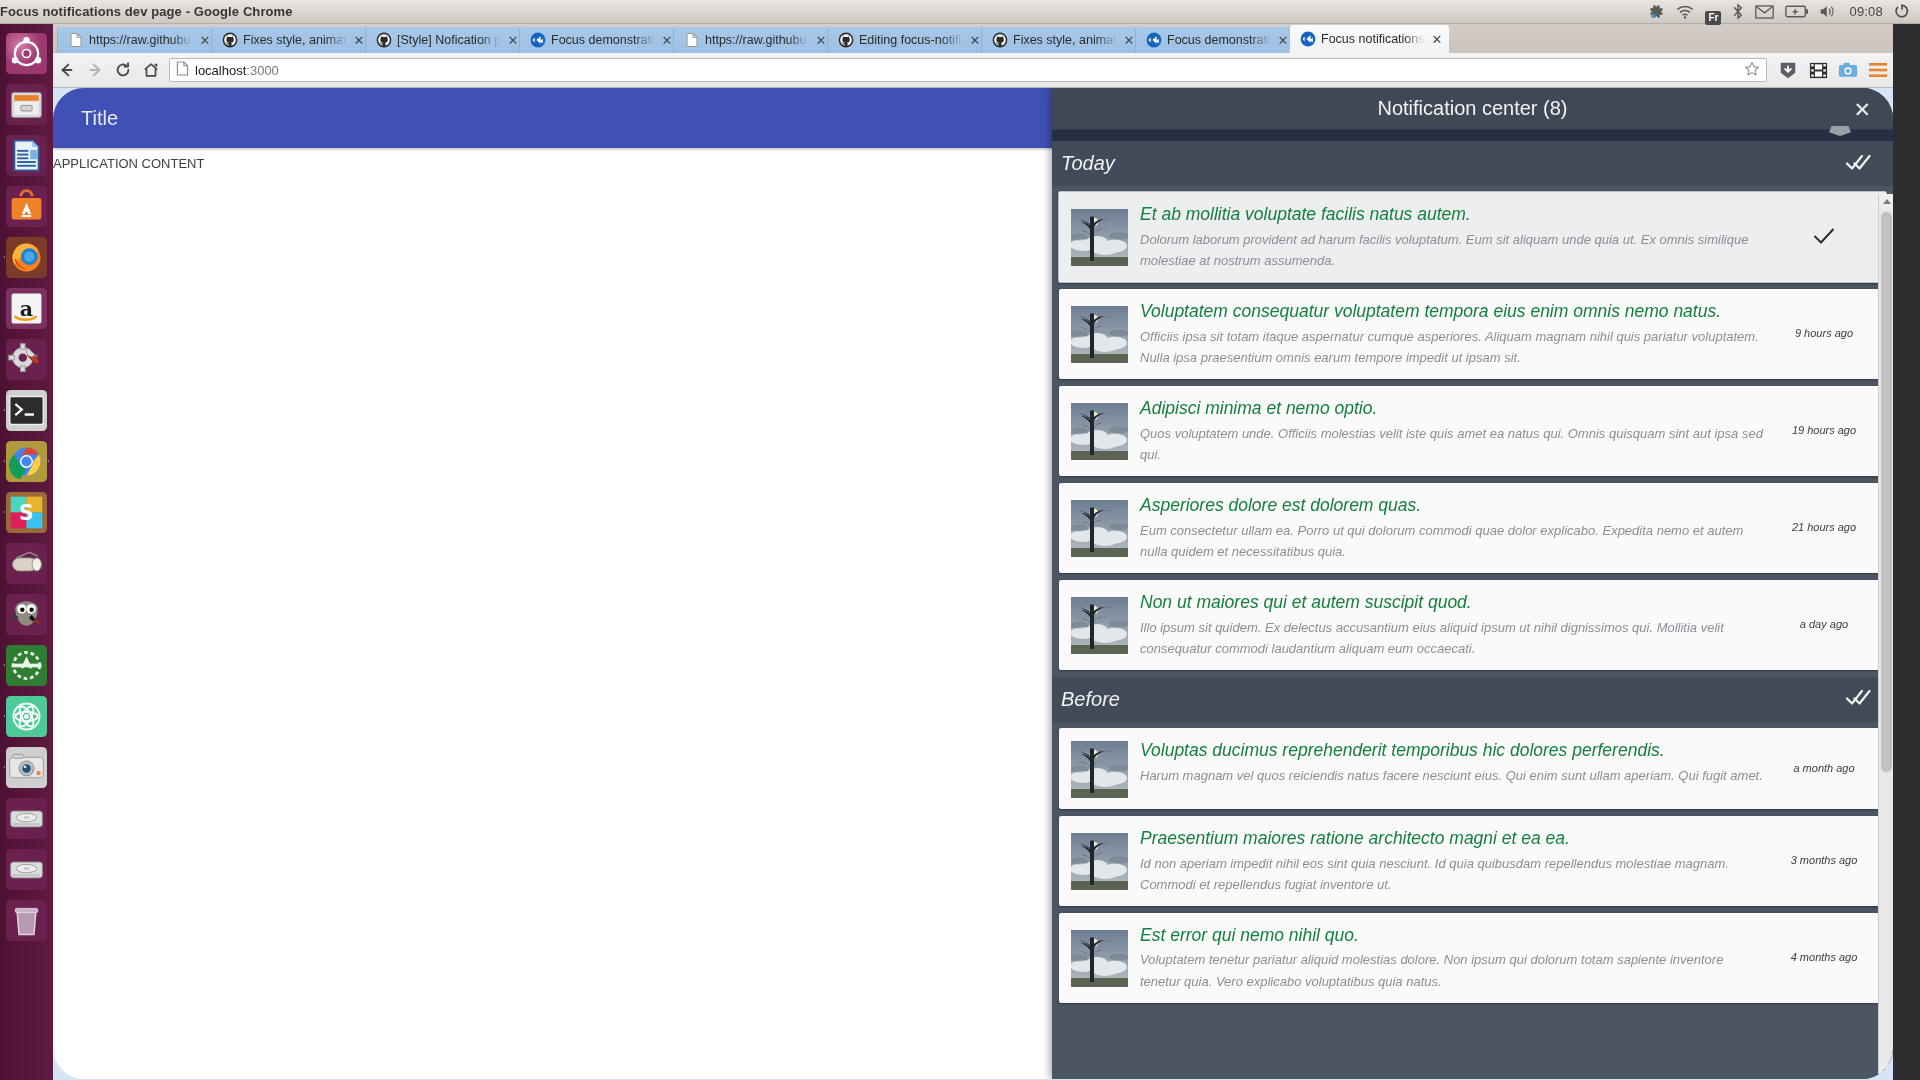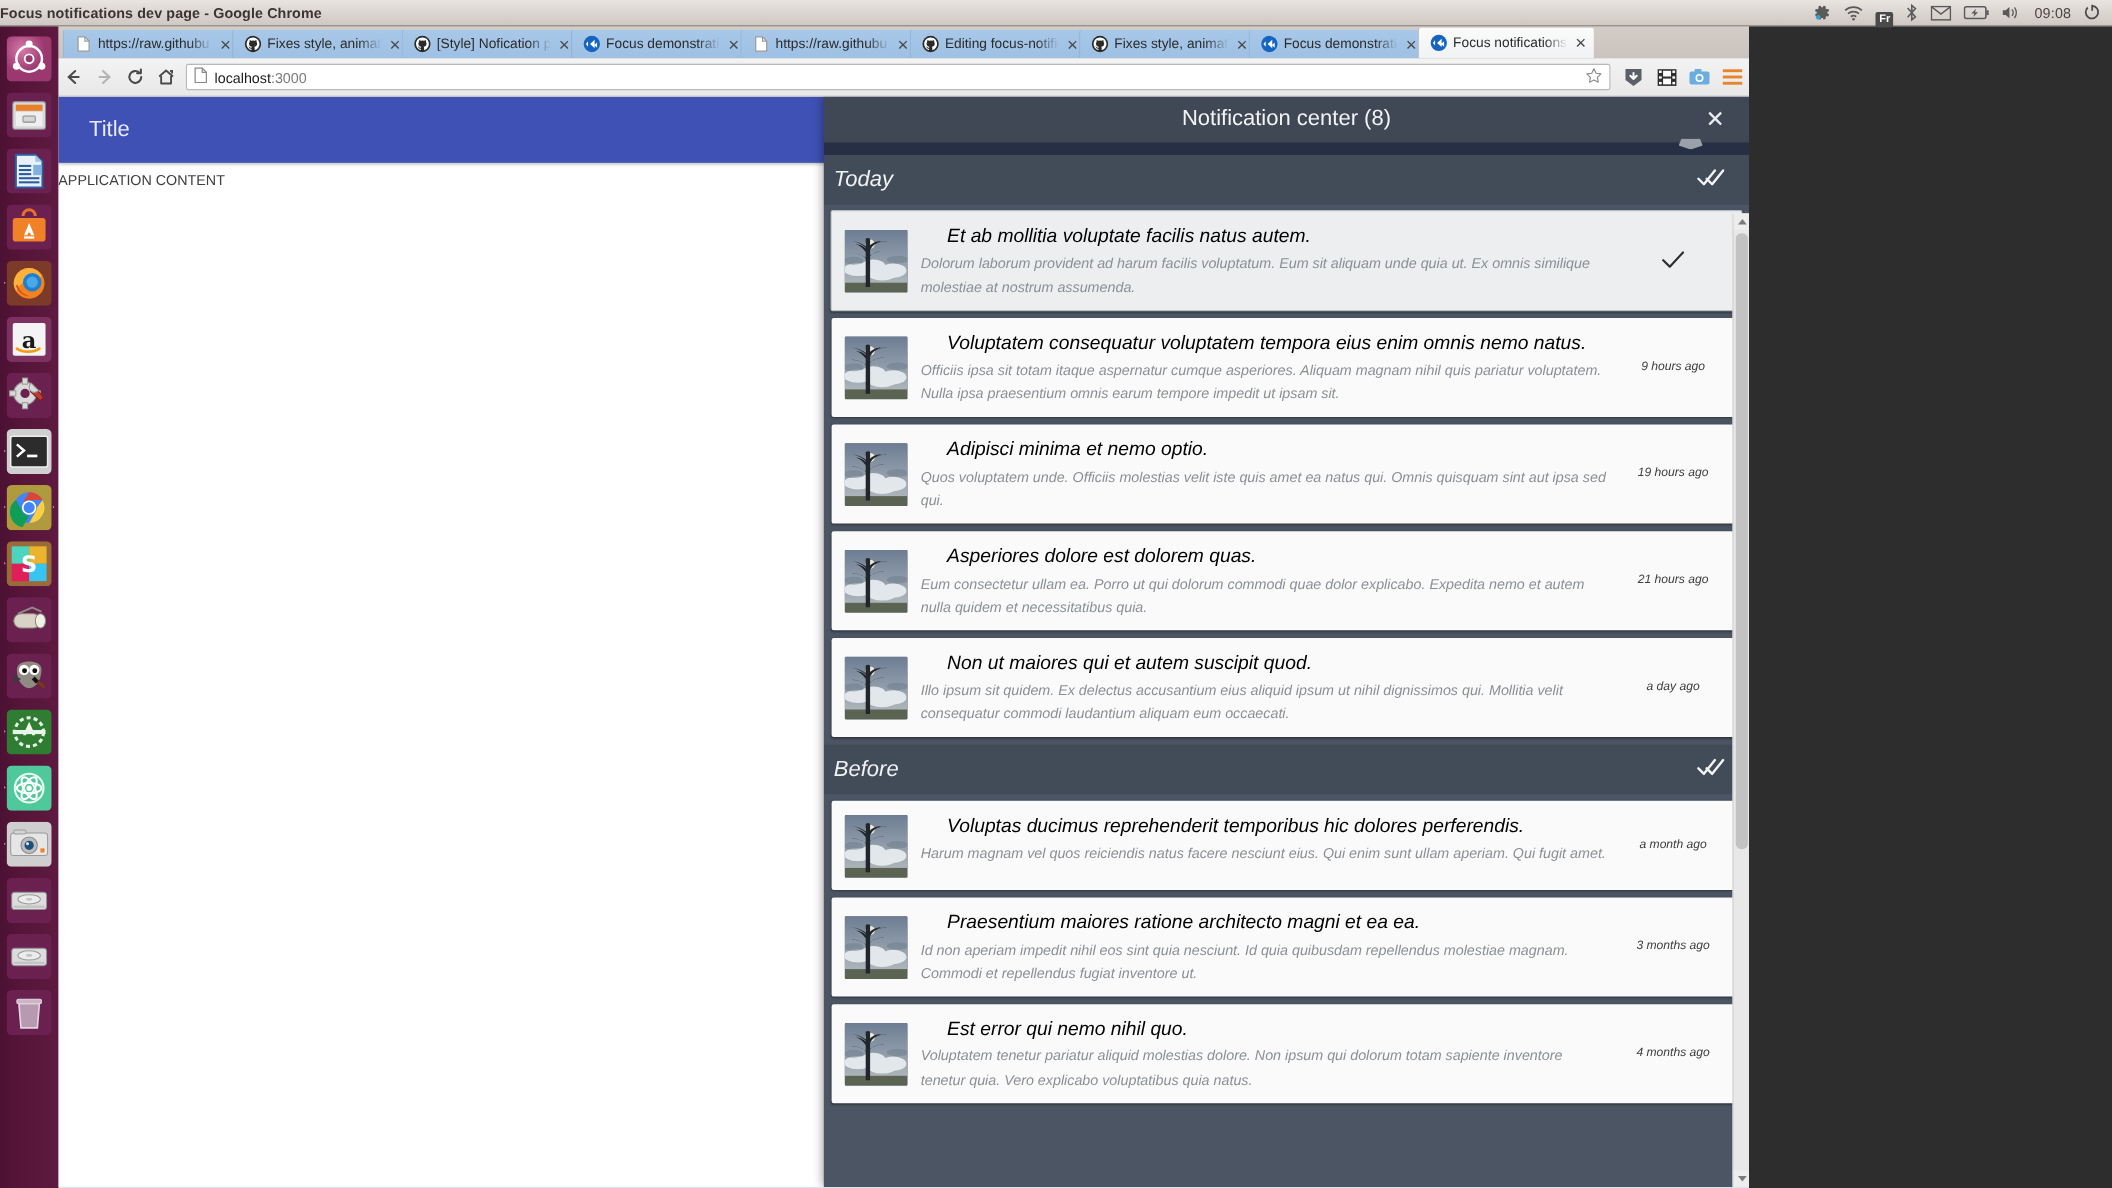--- a/index.html
+++ b/index.html
@@ -57,21 +57,21 @@
     position: absolute; right: -4px; top: 17px;
     width: 0; height: 0;
     border-top: 5px solid transparent; border-bottom: 5px solid transparent;
     border-right: 5px solid #e8dfe6;
   }
   .ico-svg { width: 41px; height: 41px; display: block; }
 
   
   .chrome-win {
     position: absolute; top: 24px; left: 53px;
-    width: 1537px; height: 1056px;
+    width: 1840px; height: 1056px;
     background: #d6e5f5;
     z-index: 10;
   }
   .tabstrip {
     position: relative; height: 29px;
     background: linear-gradient(to bottom,#d4cdc7 0%, #cbc3bd 100%);
     display: flex; align-items: flex-end; padding-left: 4px;
     overflow: hidden;
   }
   .tab {
@@ -127,20 +127,21 @@
   .omni-port { color: #7a7a7a; }
   .omni-star { margin-left: auto; }
   .tb-ext { width: 30px; height: 28px; display: flex; align-items: center; justify-content: center; }
 
   
   .page {
     position: relative;
     height: calc(1056px - 29px - 36px);
     background: #fff;
     overflow: hidden;
+    border-radius: 31px;
   }
   .app-appbar {
     height: 60px; background: #3f51b5;
     display: flex; align-items: center;
     padding-left: 28px;
     box-shadow: 0 1px 3px rgba(0,0,0,.3);
   }
   .app-appbar .app-title { color: #e8eaf6; font-size: 20px; }
   .app-content { padding: 8px 0 0 0px; font-size: 13px; color: #404040; }
 
@@ -201,22 +202,22 @@
   .nc-thumb {
     flex: 0 0 57px; width: 57px; height: 57px;
     margin-right: 12px; margin-top: 3px;
     border-radius: 1px; overflow: hidden;
     background: #5a6068;
     align-self: center;
   }
   .nc-thumb svg { display: block; width: 57px; height: 57px; }
   .nc-body { flex: 1 1 auto; min-width: 0; padding-right: 10px; }
   .nc-title {
-    font-size: 17.5px; color: #000000; line-height: 1.42;
-    font-weight: 400; margin-bottom: 2px; margin-left: 24px;
+    font-size: 17.5px; color: #15803d; line-height: 1.42;
+    font-weight: 400; margin-bottom: 2px;
   }
   .nc-text { font-size: 13px; color: #8a8f96; line-height: 1.62; }
   .nc-meta {
     flex: 0 0 auto; width: 96px; text-align: center;
     font-size: 11px; color: #3d3d3d;
     align-self: center;
   }
   .nc-check { flex: 0 0 auto; width: 96px; display:flex; align-items:center; justify-content:center; align-self:center;}
 
   

